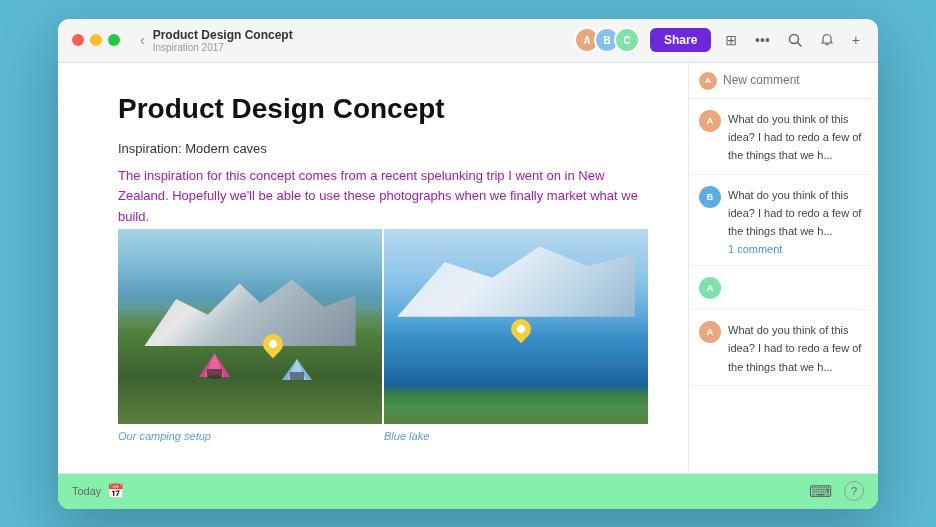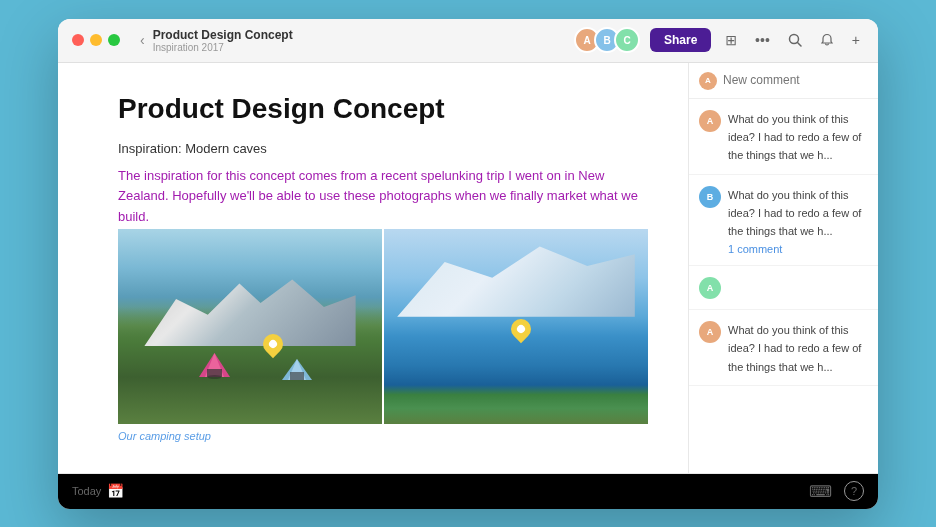--- a/index.html
+++ b/index.html
@@ -94,21 +94,21 @@
       justify-content: center;
       font-size: 10px;
       font-weight: 600;
       color: #fff;
     }
     .avatar:first-child { margin-left: 0; }
     .av1 { background: #e8a87c; }
     .av2 { background: #85c1e9; }
     .av3 { background: #82e0aa; }
     .share-btn {
-      background: #4c1d95;
+      background: #6d28d9;
       color: #fff;
       border: none;
       border-radius: 6px;
       padding: 5px 14px;
       font-size: 12px;
       font-weight: 600;
       cursor: pointer;
     }
     .icon-btn {
       color: #666;
@@ -235,21 +235,21 @@
     .caption {
       flex: 1;
       text-align: left;
       font-size: 11px;
       color: #5a9de6;
       font-style: italic;
     }
     
     .bottom-bar {
       height: 36px;
-      background: #000000;
+      background: #86efac;
       border-top: 1px solid #e8e8e8;
       display: flex;
       align-items: center;
       justify-content: space-between;
       padding: 0 14px;
       flex-shrink: 0;
     }
     .today-badge {
       display: flex;
       align-items: center;
@@ -413,20 +413,21 @@
           <div class="pin pin-1" style="bottom:70px;left:55%;transform:rotate(-45deg);"></div>
         </div>
         <div class="img-container img-blue-lake">
 
           <div class="pin pin-2" style="bottom:85px;left:48%;transform:rotate(-45deg);"></div>
         </div>
       </div>
 
       <div class="captions">
         <span class="caption">Our camping setup</span>
+        <span class="caption">Blue lake</span>
       </div>
 
     </div>
 
     <div class="comments-sidebar">
       <div class="comment-input-area">
         <div class="comment-avatar ca1" style="width:18px;height:18px;font-size:8px;">A</div>
         <input class="comment-input" type="text" placeholder="New comment" style="">
 
       </div>

